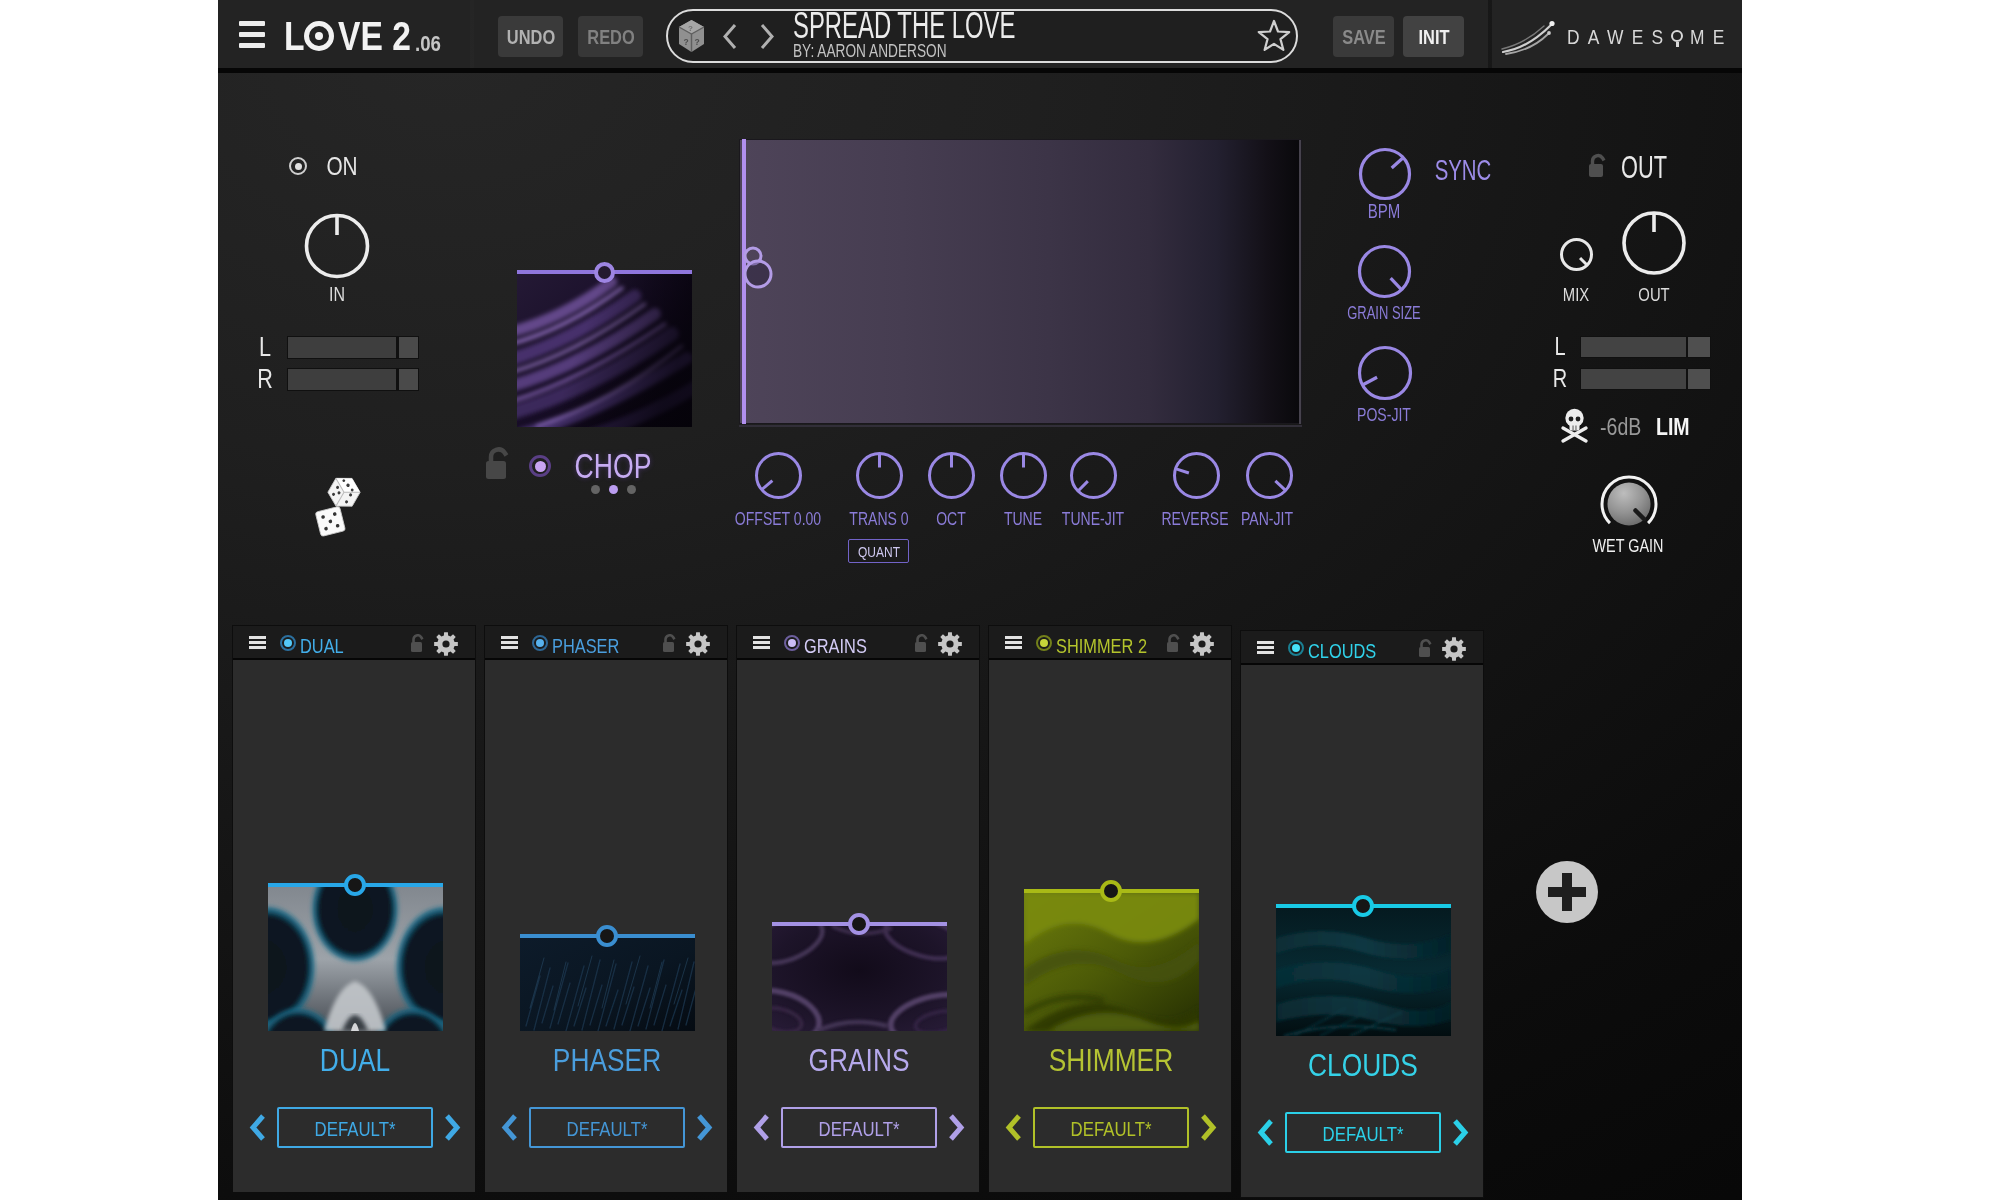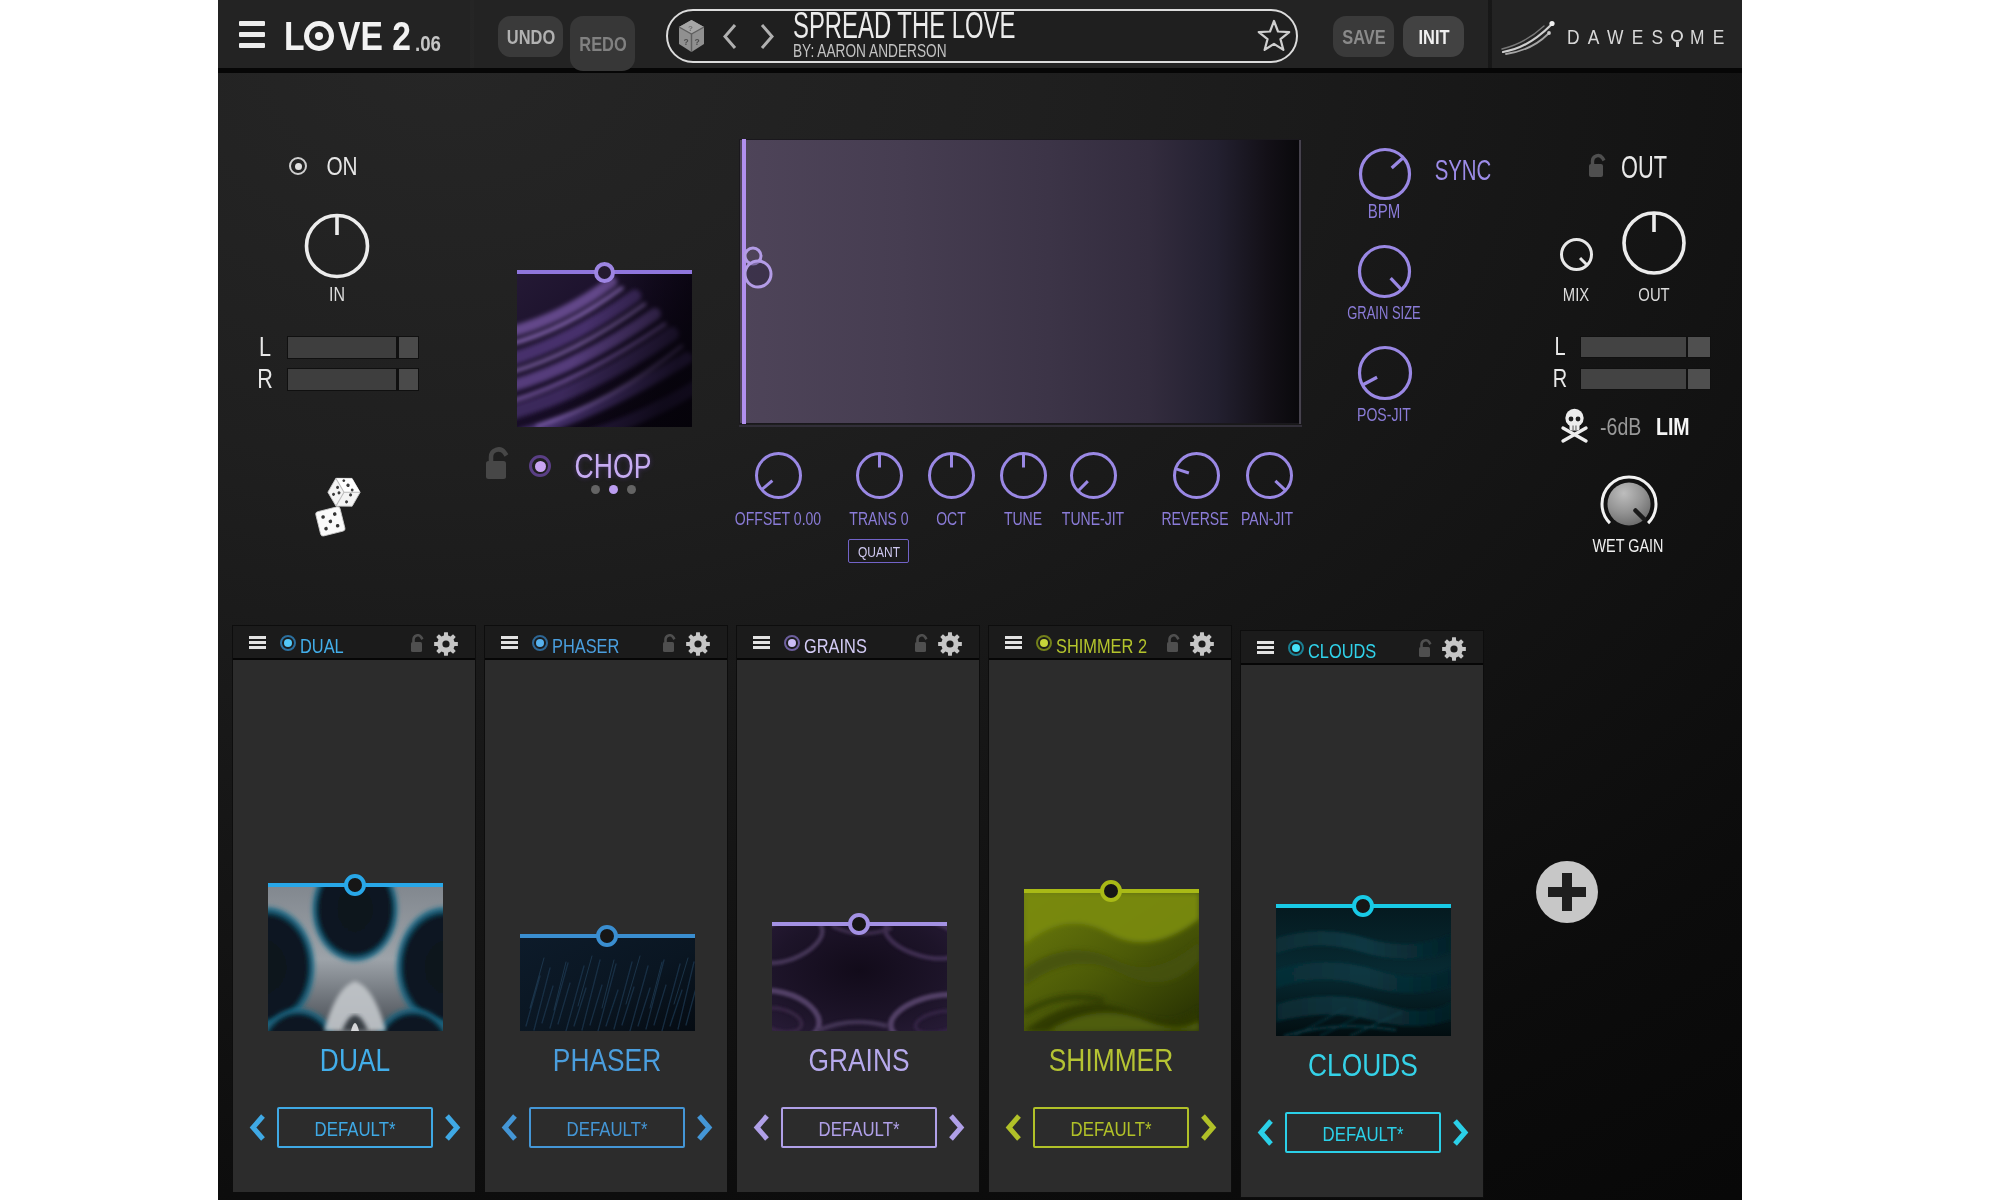--- a/index.html
+++ b/index.html
@@ -2,21 +2,21 @@
 <html><head><meta charset="utf-8">
 <style>
 *{margin:0;padding:0;box-sizing:border-box}
 html,body{width:2000px;height:1200px;background:#fff;overflow:hidden;font-family:"Liberation Sans",sans-serif}
 #plugin{position:absolute;left:218px;top:0;width:1524px;height:1200px;overflow:hidden;
  background:radial-gradient(150% 130% at 15% 5%, #262626 0%, #1f1f1f 26%, #151515 52%, #0c0c0c 76%, #060606 100%);}
 .abs{position:absolute}
 .t{position:absolute;white-space:nowrap;line-height:1}
 .tc{position:absolute;white-space:nowrap;line-height:1;transform:translate(-50%,-50%)}
 .tbsec{position:absolute;top:0;height:68px;background:#232323}
-.btn{position:absolute;border-radius:13px;text-align:center}
+.btn{position:absolute;border-radius:4px;text-align:center}
 </style></head>
 <body>
 <div id="plugin">
 
 <div class="tbsec" style="left:0;width:252px"></div>
 <div class="tbsec" style="left:256px;width:1014px"></div>
 <div class="tbsec" style="left:1274px;width:250px"></div>
 <div class="abs" style="left:0;top:68px;width:1524px;height:5px;background:#060606"></div>
 
 <div class="abs" style="left:21px;top:21px;width:26px;height:28px">
@@ -29,21 +29,21 @@
  <span style="position:absolute;left:0;top:0;font-size:40px;font-weight:bold;color:#f2f2f2;transform:scaleX(0.84);transform-origin:left center;letter-spacing:0px;line-height:38px">L</span>
  <span class="abs" style="left:20px;top:4px;width:30px;height:30px;border:5px solid #f2f2f2;border-radius:50%"></span>
  <span class="abs" style="left:31px;top:15px;width:8px;height:8px;background:#f2f2f2;border-radius:50%"></span>
  <span style="position:absolute;left:54px;top:0;font-size:40px;font-weight:bold;color:#f2f2f2;transform:scaleX(0.84);transform-origin:left center;line-height:38px">VE&nbsp;2</span>
  <span style="position:absolute;left:131px;top:16px;font-size:22px;font-weight:bold;color:#c5c5c5;transform:scaleX(0.85);transform-origin:left top;line-height:22px">.06</span>
 </div>
 
 <div class="btn" style="left:280px;top:16px;width:65px;height:41px;background:#3a3a3a">
       <span class="tc" style="left:50%;top:50%;font-size:20px;font-weight:bold;color:#b2b2b2;transform:translate(-50%,-50%) scaleX(0.82)">UNDO</span>
     </div>
-<div class="btn" style="left:352px;top:16px;width:65px;height:55px;background:#373737">
+<div class="btn" style="left:360px;top:16px;width:65px;height:41px;background:#373737">
       <span class="tc" style="left:50%;top:50%;font-size:20px;font-weight:bold;color:#818181;transform:translate(-50%,-50%) scaleX(0.82)">REDO</span>
     </div>
 
 <div class="abs" style="left:448px;top:9px;width:632px;height:54px;border:2.5px solid #dcdcdc;border-radius:27px;background:#1f1f1f"></div>
 
 <svg class="abs" style="left:460px;top:18px" width="27" height="36" viewBox="0 0 27 36">
  <polygon points="13.5,2 26,9 26,26 13.5,34 1,26 1,9" fill="#909090"></polygon>
  <polygon points="13.5,2 26,9 13.5,16 1,9" fill="#a6a6a6"></polygon>
  <polyline points="1,9 13.5,16 26,9" fill="none" stroke="#5f5f5f" stroke-width="1.4"></polyline>
  <line x1="13.5" y1="16" x2="13.5" y2="34" stroke="#5f5f5f" stroke-width="1.4"></line>

